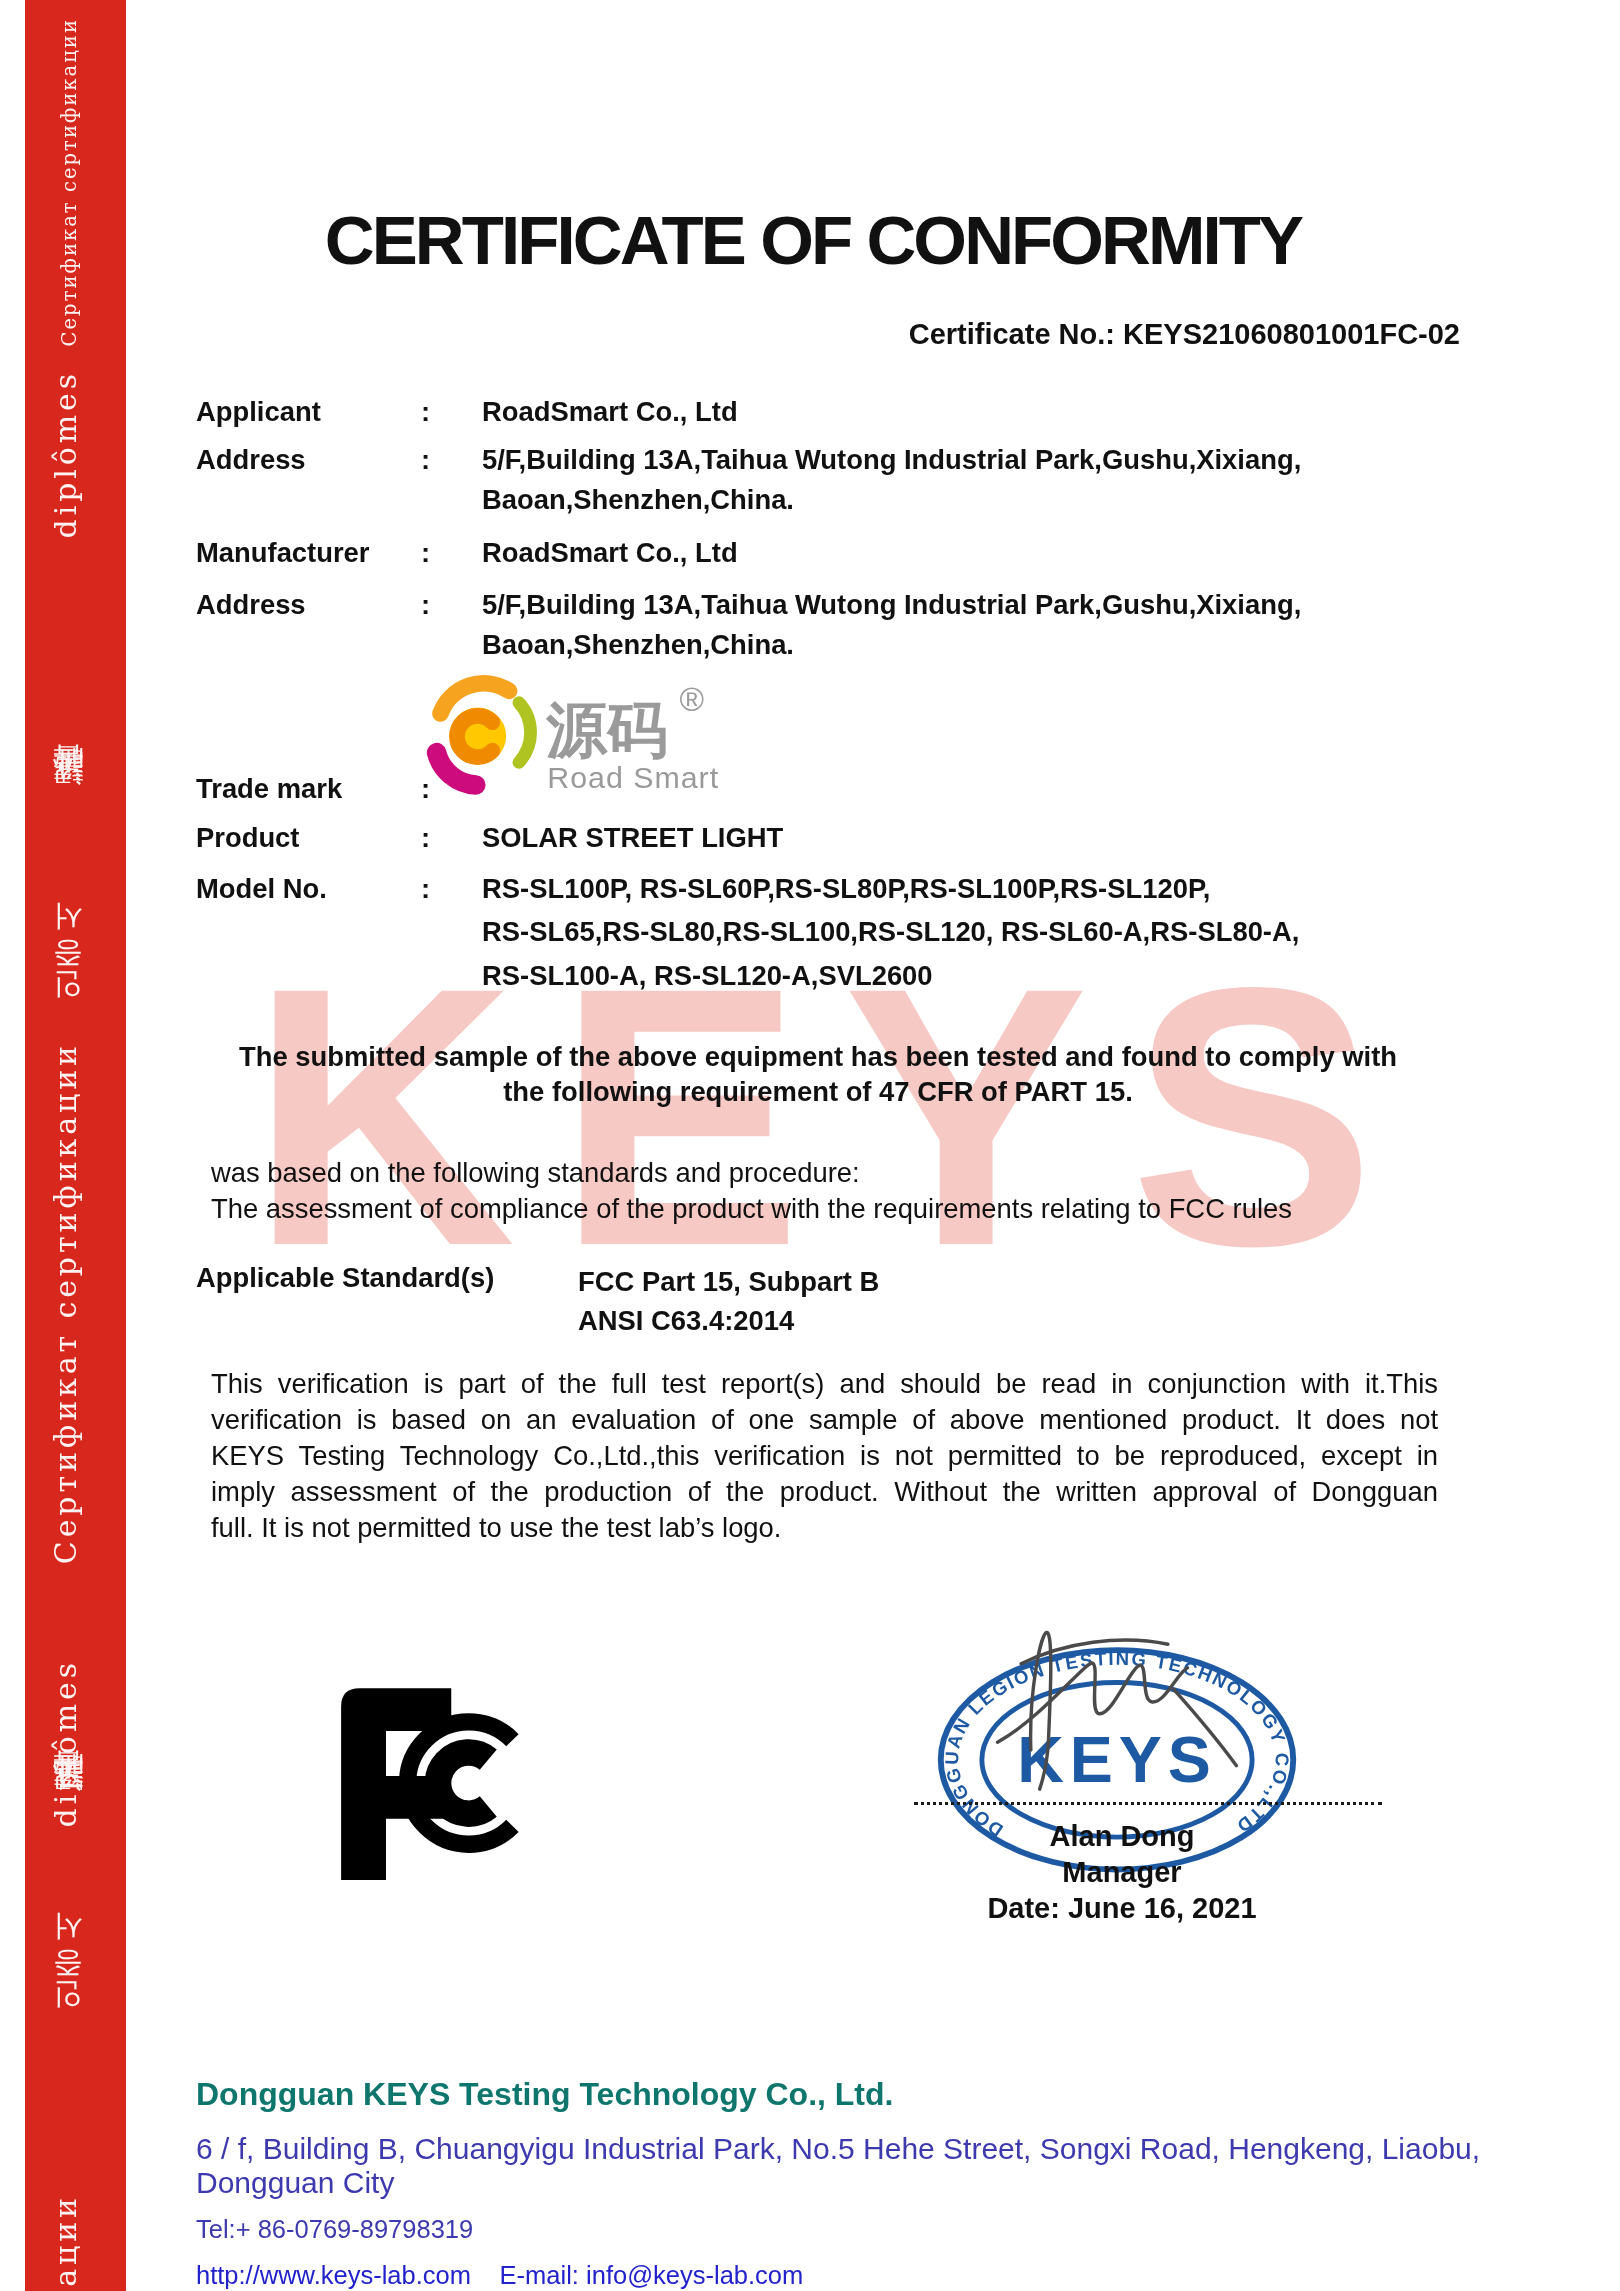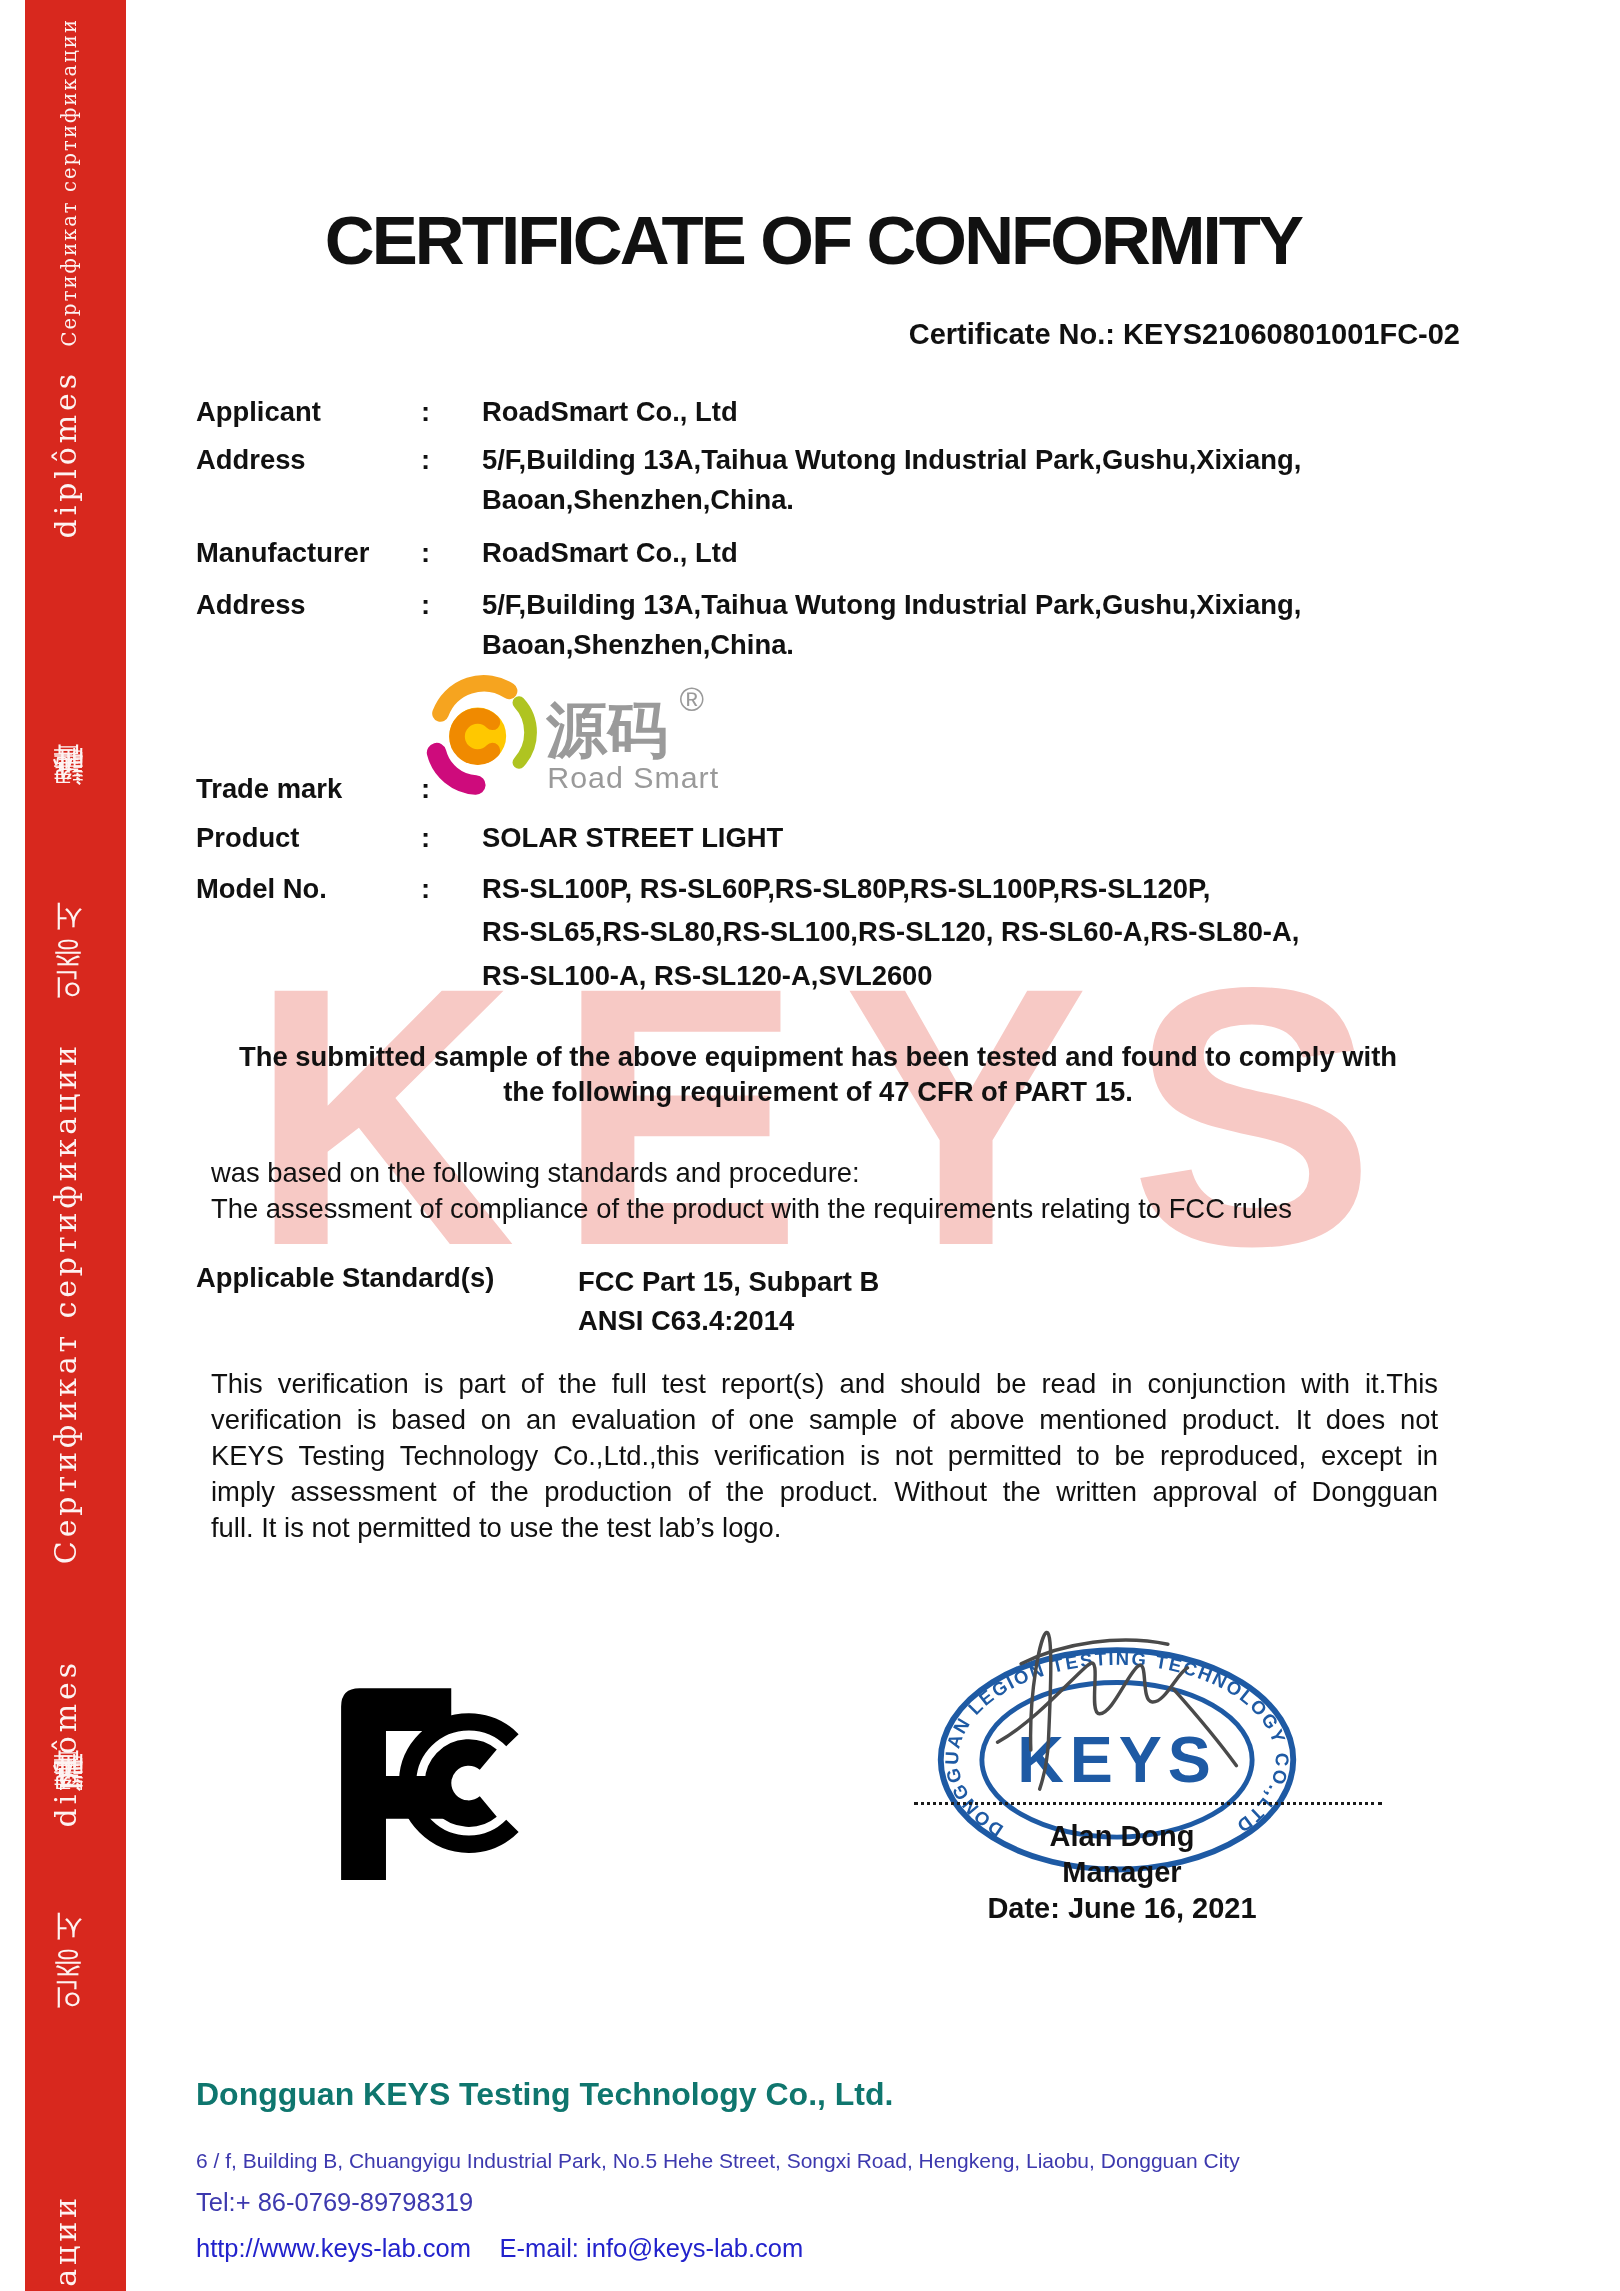--- a/index.html
+++ b/index.html
@@ -33,21 +33,21 @@
   .verification{position:absolute;left:211px;width:1227px;top:1366px;font-size:27.4px;line-height:36px;}
   .verification div{text-align:justify;text-align-last:justify;}
   .verification div:last-child{text-align-last:left;}
   .fcc{position:absolute;left:328px;top:1678px;}
   .stampbox{position:absolute;left:882px;top:1603px;width:470px;height:294px;}
   .dotline{position:absolute;left:914px;top:1802px;width:468px;border-top:3.9px dotted #1a1a1a;z-index:3;}
   .signer{position:absolute;left:936px;top:1818px;width:372px;text-align:center;
     font-size:29px;font-weight:bold;line-height:36px;z-index:4;}
   .footer{position:absolute;left:196px;top:2076px;width:1304px;}
   .f-company{font-size:32px;font-weight:bold;color:#0f766e;}
-  .f-addr{margin-top:36px;font-size:21px;color:#3d39ae;}
+  .f-addr{margin-top:19px;font-size:30px;color:#3d39ae;}
   .f-tel{margin-top:15px;font-size:25.5px;color:#3d39ae;}
   .f-links{margin-top:16.7px;font-size:25.5px;color:#2222cc;}
   .f-links .lnk{text-decoration-thickness:2px;text-underline-offset:5.9px;}
   .f-links .gap{display:inline-block;width:21.6px;}
   .rs-logo{position:absolute;left:417px;top:674px;}
 </style>
 </head>
 <body>
 
 <div class="page">

